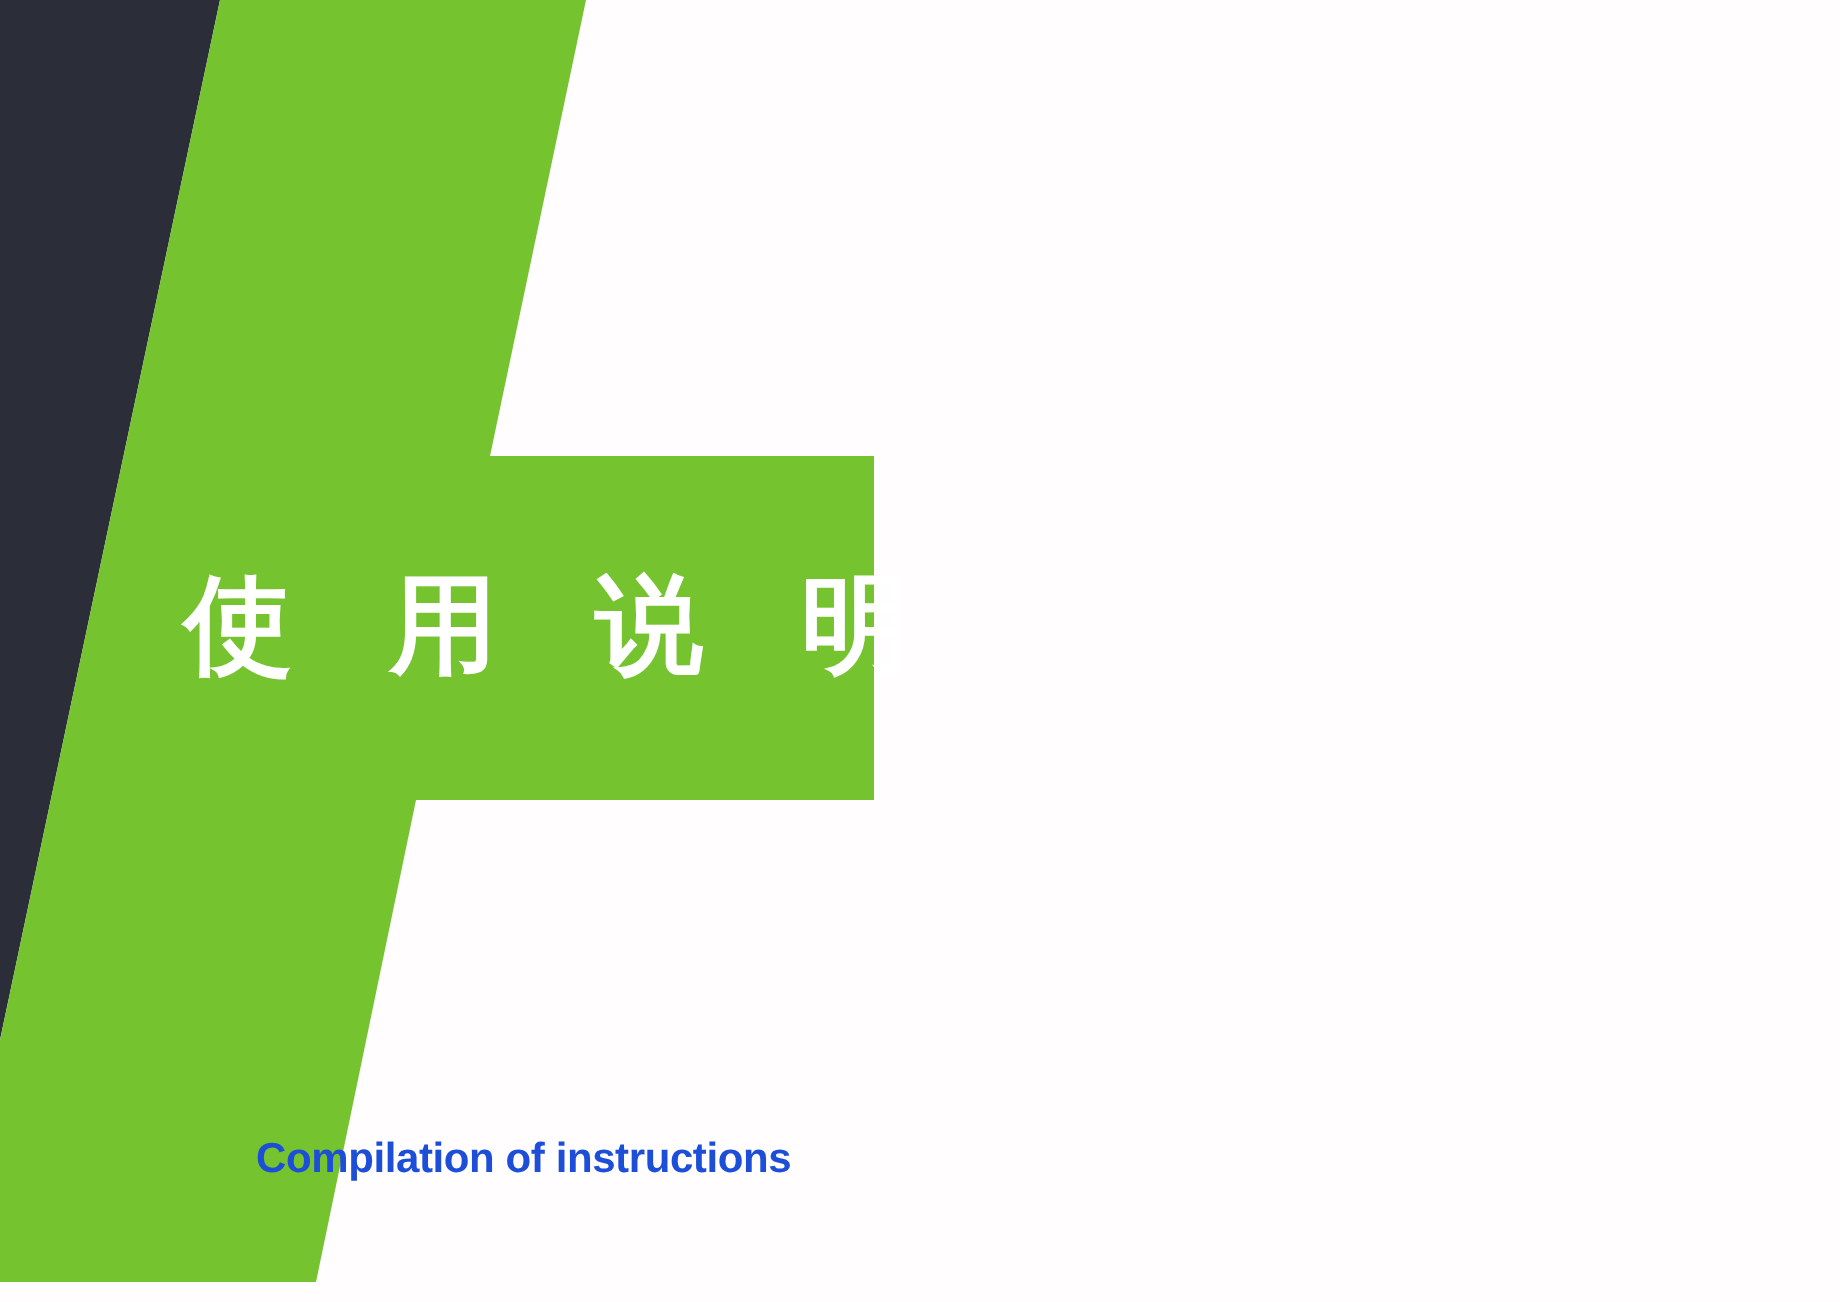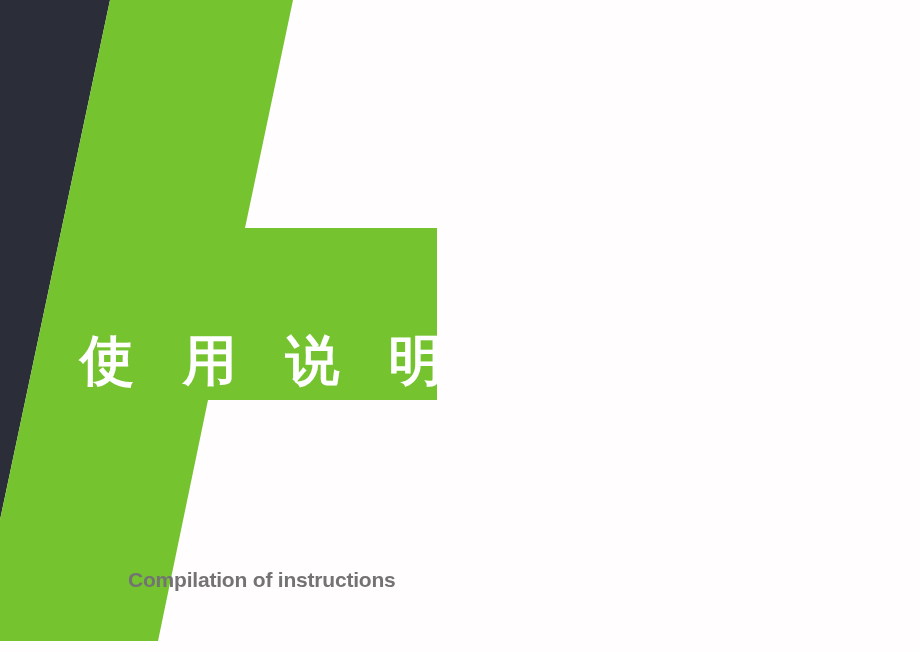--- a/index.html
+++ b/index.html
@@ -23,40 +23,39 @@
   }
   #shapes {
     position: absolute;
     left: 0;
     top: 0;
     width: 920px;
     height: 651px;
   }
   .title-cn {
     position: absolute;
-    left: 80px;
+    left: 92px;
     top: 278px;
     width: 330px;
     font-size: 54px;
     font-weight: bold;
     color: #ffffff;
     letter-spacing: 15px;
     line-height: 70px;
     white-space: nowrap;
     font-family: "DejaVu Sans", "Liberation Sans", sans-serif;
-    margin-top: 48px;
     -webkit-font-smoothing: antialiased;
   }
   .subtitle-en {
     position: absolute;
     left: 128px;
     top: 568px;
     font-size: 21px;
     font-weight: bold;
-    color: #737373;
+    color: #1d4ed8;
     letter-spacing: -0.2px;
     white-space: nowrap;
     font-family: "Liberation Sans", "DejaVu Sans", sans-serif;
   }
 </style>
 </head>
 <body>
 
 <div id="cover">
 

